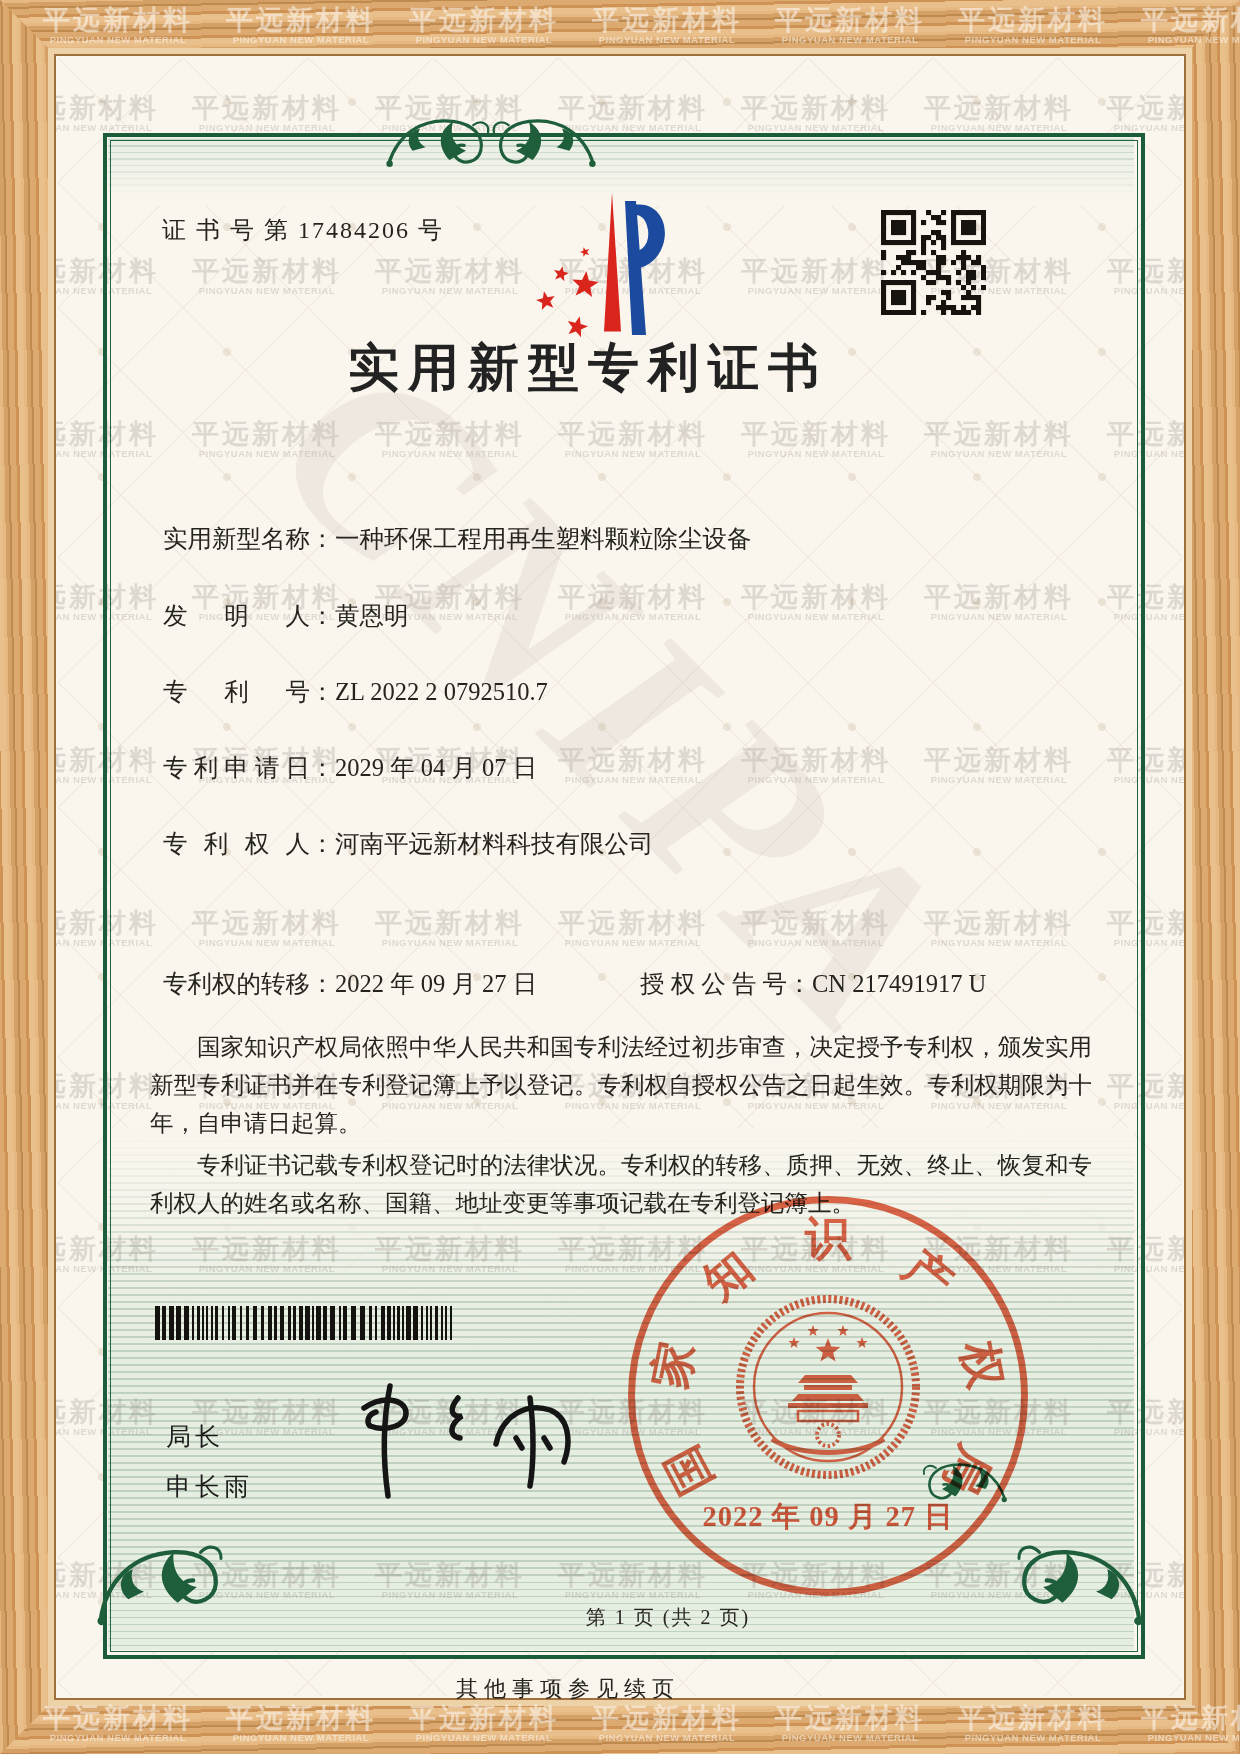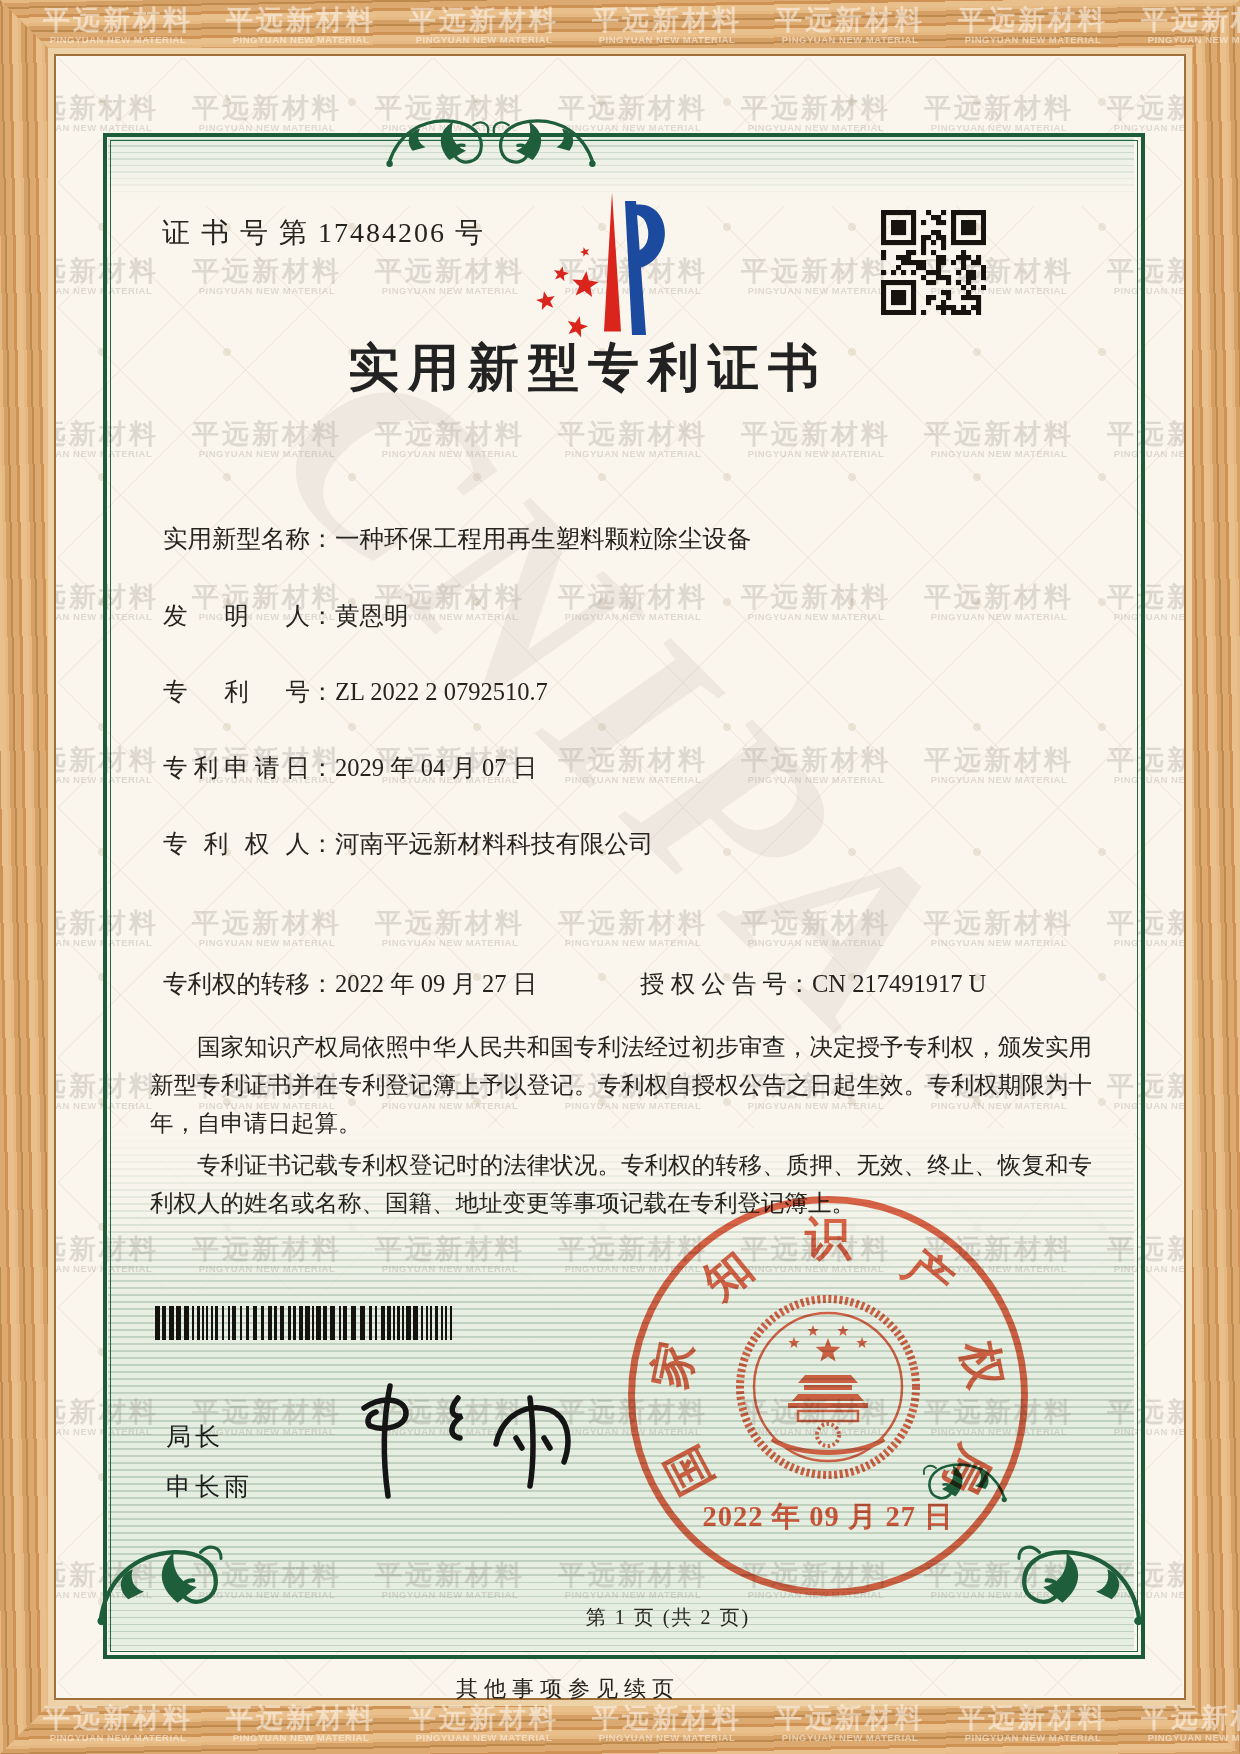--- a/index.html
+++ b/index.html
@@ -48,21 +48,21 @@
   #wm-diag{position:absolute;left:620px;top:700px;z-index:4;transform:translate(-50%,-50%) rotate(45deg);
      font-family:"Liberation Serif",serif;font-style:italic;font-weight:bold;font-size:250px;
      letter-spacing:18px;color:rgba(184,172,158,.18);white-space:nowrap;}
   
   #green-frame{position:absolute;left:103px;top:133px;width:1034px;height:1518px;z-index:5;
       border:4px solid #1d5c38;}
   #green-frame:after{content:"";position:absolute;inset:3px;border:1px solid #236644;}
   #ornaments{position:absolute;left:0;top:0;width:1240px;height:1754px;z-index:6;pointer-events:none;}
   
   .abs{position:absolute;z-index:7;}
-  #cert-no{left:162px;top:214px;font-size:28px;letter-spacing:2px;}
+  #cert-no{left:162px;top:214px;font-size:24px;letter-spacing:2px;}
   #title{left:0;width:1176px;top:334px;text-align:center;font-size:51px;font-weight:bold;
          letter-spacing:9px;color:#222;}
   .f-row{position:absolute;left:163px;z-index:7;font-size:24.5px;line-height:40px;white-space:nowrap;}
   .f-label{display:inline-block;width:147px;text-align:justify;text-align-last:justify;vertical-align:top;}
   .f-colon{display:inline-block;width:25px;vertical-align:top;}
   .f-value{display:inline-block;vertical-align:top;}
   #row-addr{white-space:normal;width:860px;}
   #row-addr .f-value{width:650px;line-height:40px;}
   .pair2{position:absolute;left:477px;top:0;}
   #paras{left:150px;top:1028px;width:942px;font-size:23.5px;line-height:38px;text-align:justify;}

